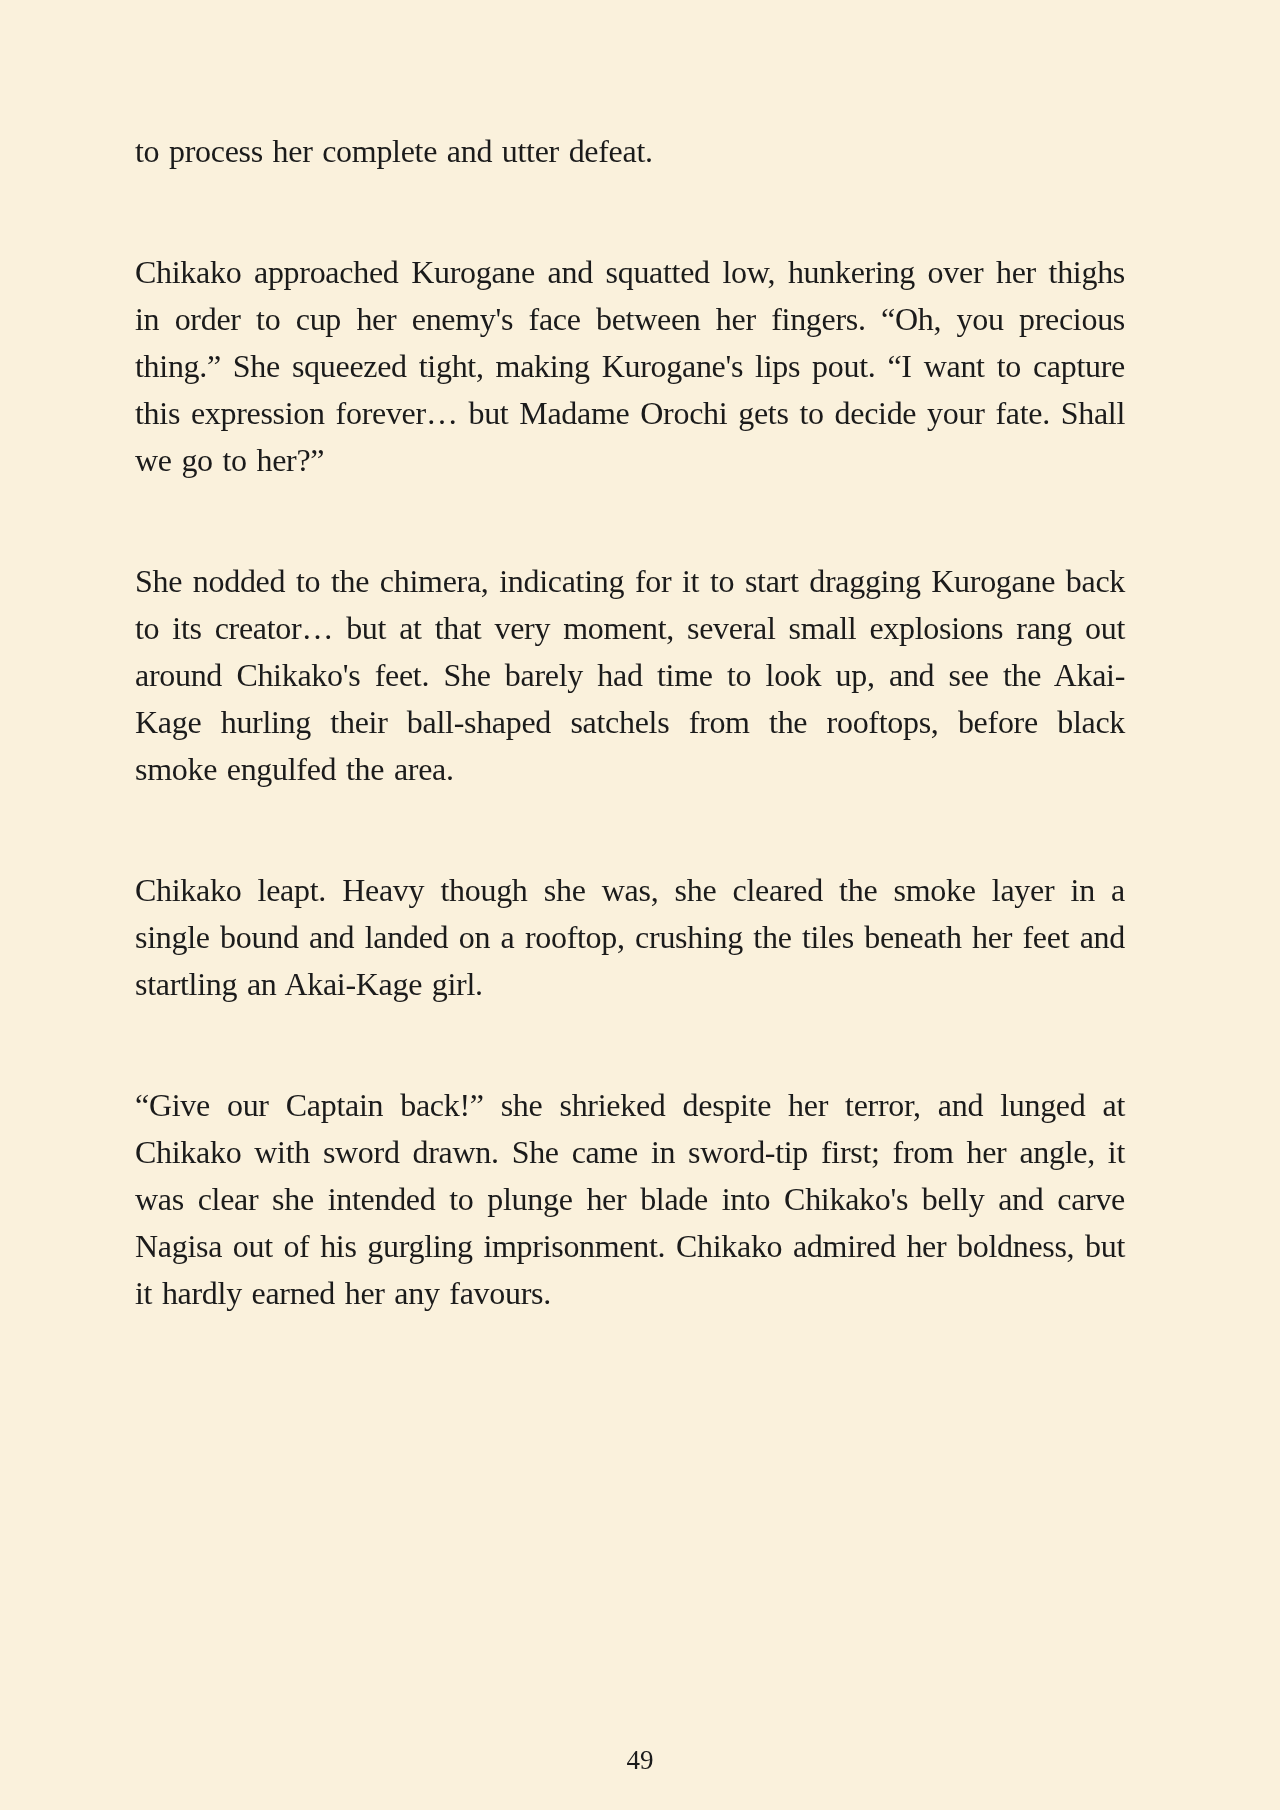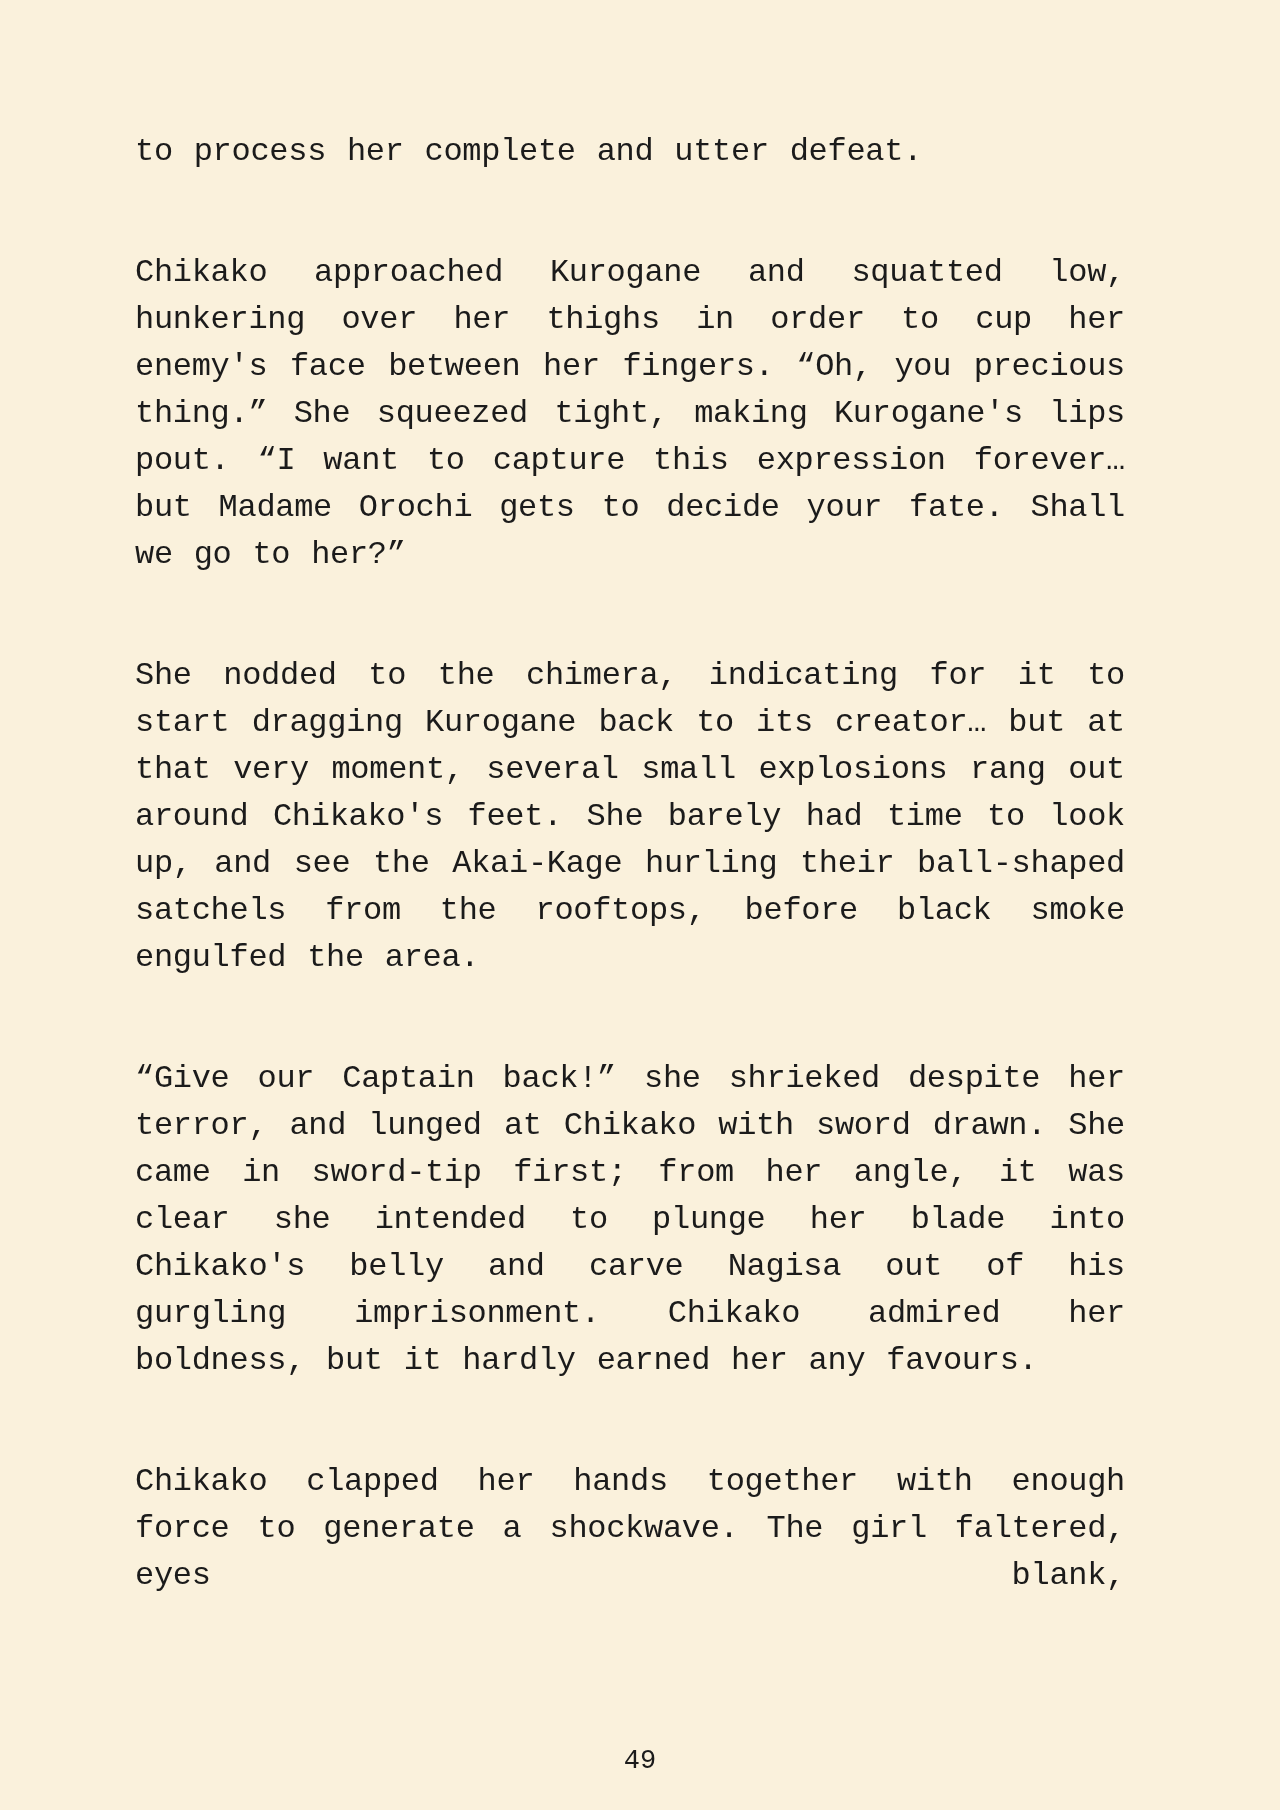--- a/index.html
+++ b/index.html
@@ -7,21 +7,21 @@
     padding: 0;
   }
   body {
     background: #faf1dc;
   }
   .page {
     position: relative;
     width: 1280px;
     height: 1810px;
     background: #faf1dc;
-    font-family: Liberation Mono, monospace;
+    font-family: Liberation Serif, serif;
     color: #1b1b1b;
     overflow: hidden;
   }
   .content {
     position: absolute;
     left: 135px;
     top: 128px;
     width: 990px;
   }
   .content p {
@@ -52,18 +52,18 @@
   }
 </style>
 </head>
 <body>
 
 <div class="page">
   <div class="content">
     <p>to process her complete and utter defeat.</p>
     <p>Chikako approached Kurogane and squatted low, hunkering over her thighs in order to cup her enemy's face between her fingers. “Oh, you precious thing.” She squeezed tight, making Kurogane's lips pout. “I want to capture this expression forever… but Madame Orochi gets to decide your fate. Shall we go to her?”</p>
     <p>She nodded to the chimera, indicating for it to start dragging Kurogane back to its creator… but at that very moment, several small explosions rang out around Chikako's feet. She barely had time to look up, and see the Akai-Kage hurling their ball-shaped satchels from the rooftops, before black smoke engulfed the area.</p>
+    <p>Chikako leapt. Heavy though she was, she cleared the smoke layer in a single bound and landed on a rooftop, crushing the tiles beneath her feet and startling an Akai-Kage girl.</p>
     <p>“Give our Captain back!” she shrieked despite her terror, and lunged at Chikako with sword drawn. She came in sword-tip first; from her angle, it was clear she intended to plunge her blade into Chikako's belly and carve Nagisa out of his gurgling imprisonment. Chikako admired her boldness, but it hardly earned her any favours.</p>
-    <p class="cutoff">Chikako clapped her hands together with enough force to generate a shockwave. The girl faltered, eyes blank,</p>
   </div>
 
   <div class="page-number">49</div>
 </div>
 
 </body></html>

